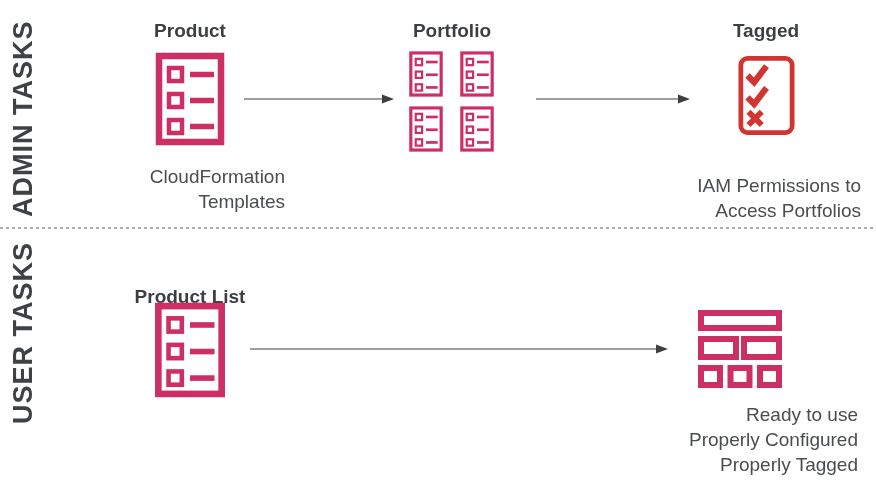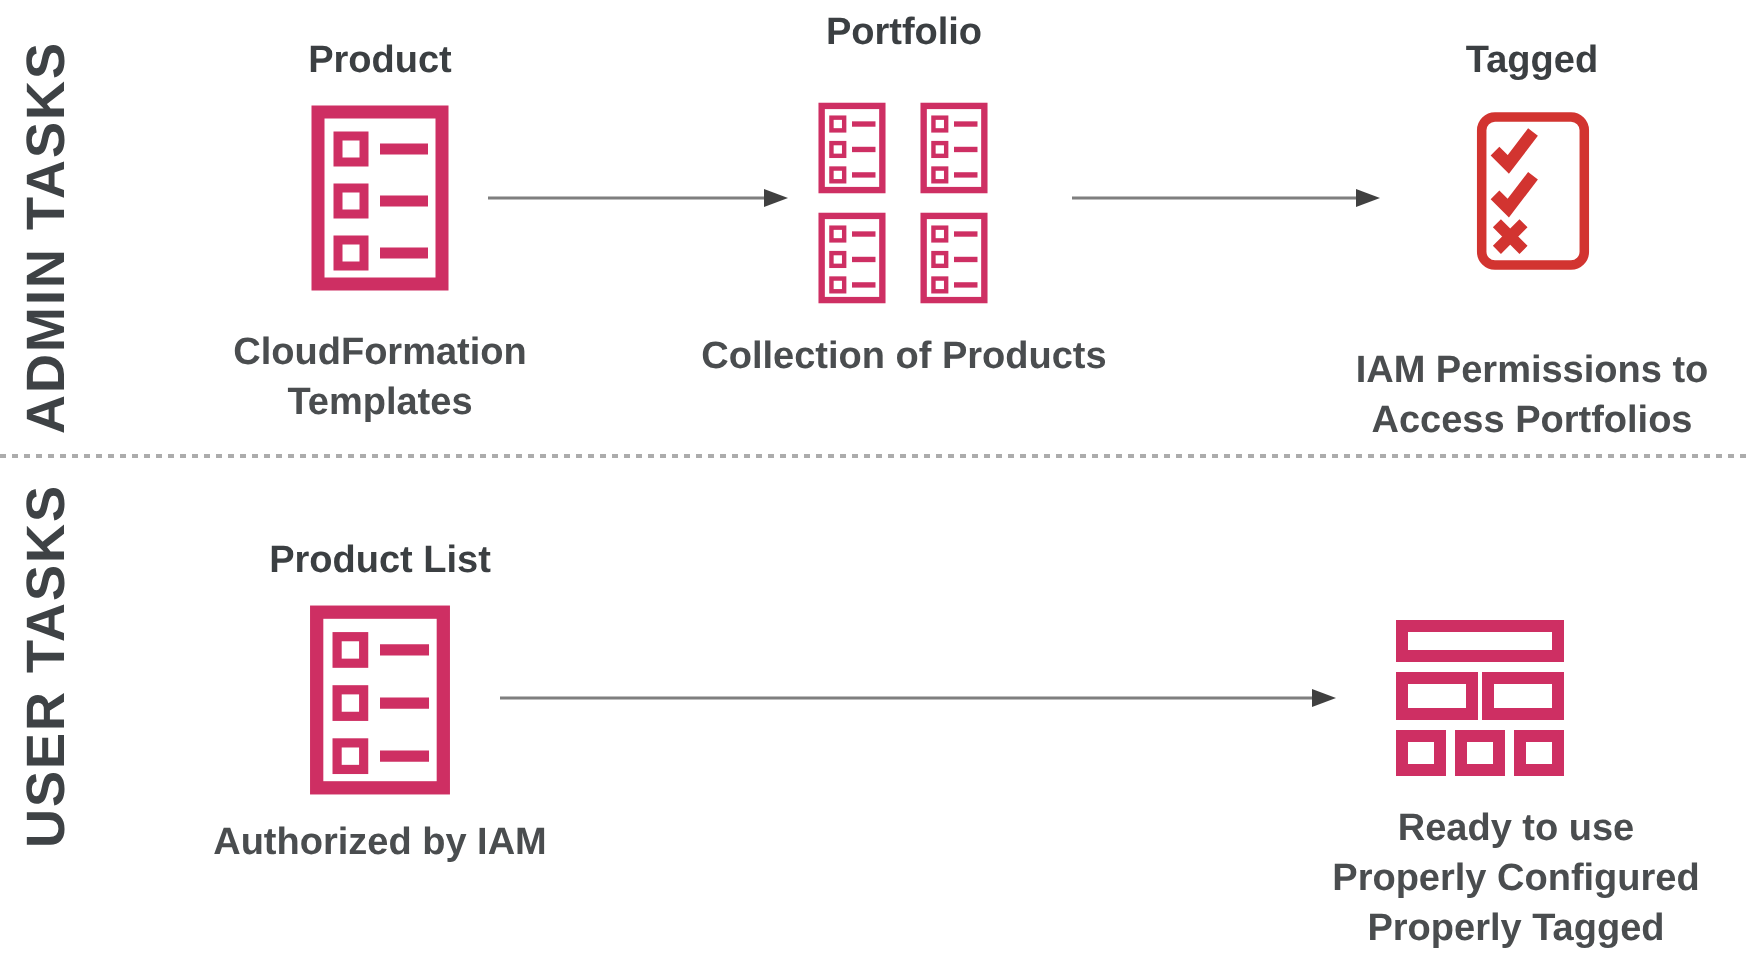--- a/index.html
+++ b/index.html
@@ -12,22 +12,22 @@
     font-size:27px;font-weight:bold;color:#3e4245;letter-spacing:1px;
     text-align:center;white-space:nowrap;
   }
   #admin-label{left:8px;top:20px;height:198px;width:42px;}
   #user-label{left:8px;top:250px;height:174px;width:42px;}
   .col-title{
     position:absolute;font-size:19px;font-weight:bold;color:#3b3f42;
     text-align:center;white-space:nowrap;
   }
   .caption{
-    position:absolute;font-size:19px;color:#4a4d4f;text-align:center;
-    line-height:25px;white-space:pre-line;font-weight:bold;
+    position:absolute;font-size:19px;color:#4a4d4f;text-align:right;
+    line-height:25px;white-space:pre-line;
   }
   .icon{position:absolute;}
   .arrow{position:absolute;height:14px;}
   #divider{
     position:absolute;left:0;top:227px;width:876px;height:2px;
     background:repeating-linear-gradient(to right,#acacac 0 3px,transparent 3px 6px);
   }
   #portfolio-grid{
     position:absolute;left:407px;top:51px;
     display:grid;grid-template-columns:38px 38px;grid-column-gap:13px;grid-row-gap:9px;
@@ -78,56 +78,54 @@
       <use href="#list-doc"></use>
     </svg>
   <div class="caption" style="left:95px;top:164px;width:190px;">CloudFormation
 Templates</div>
 
   <svg class="arrow" style="left:244px;top:92px;" width="150" height="14">
     <line x1="0" y1="7" x2="139" y2="7" stroke="#7f7f7f" stroke-width="1.6"></line>
     <polygon points="138,2.5 150,7 138,11.5" fill="#404040"></polygon>
   </svg>
 
-  <div class="col-title" style="left:372px;top:6px;width:160px;">Portfolio</div>
+  <div class="col-title" style="left:372px;top:20px;width:160px;">Portfolio</div>
   <div id="portfolio-grid">
     <svg width="38" height="46">
         <use href="#list-doc"></use>
       </svg>
     <svg width="38" height="46">
         <use href="#list-doc"></use>
       </svg>
     <svg width="38" height="46">
         <use href="#list-doc"></use>
       </svg>
     <svg width="38" height="46">
         <use href="#list-doc"></use>
       </svg>
   </div>
-  <div class="caption" style="left:342px;top:166px;width:220px;">Collection of Products</div>
 
   <svg class="arrow" style="left:536px;top:92px;" width="154" height="14">
     <line x1="0" y1="7" x2="143" y2="7" stroke="#7f7f7f" stroke-width="1.6"></line>
     <polygon points="142,2.5 154,7 142,11.5" fill="#404040"></polygon>
   </svg>
 
   <div class="col-title" style="left:686px;top:20px;width:160px;">Tagged</div>
   <svg class="icon" style="left:738px;top:54px;" width="57" height="83">
       <use href="#check-doc"></use>
     </svg>
   <div class="caption" style="left:671px;top:173px;width:190px;">IAM Permissions to
 Access Portfolios</div>
 
   <div id="divider"></div>
 
-  <div class="col-title" style="left:110px;top:270px;width:160px;">Product List</div>
+  <div class="col-title" style="left:110px;top:286px;width:160px;">Product List</div>
   <svg class="icon" style="left:153px;top:302px;" width="74" height="96">
       <use href="#list-doc"></use>
     </svg>
-  <div class="caption" style="left:95px;top:409px;width:190px;">Authorized by IAM</div>
 
   <svg class="arrow" style="left:250px;top:342px;" width="418" height="14">
     <line x1="0" y1="7" x2="407" y2="7" stroke="#7f7f7f" stroke-width="1.6"></line>
     <polygon points="406,2.5 418,7 406,11.5" fill="#404040"></polygon>
   </svg>
 
   <svg class="icon" style="left:698px;top:310px;" width="84" height="79">
       <use href="#blocks"></use>
     </svg>
   <div class="caption" style="left:658px;top:402px;width:200px;">Ready to use

